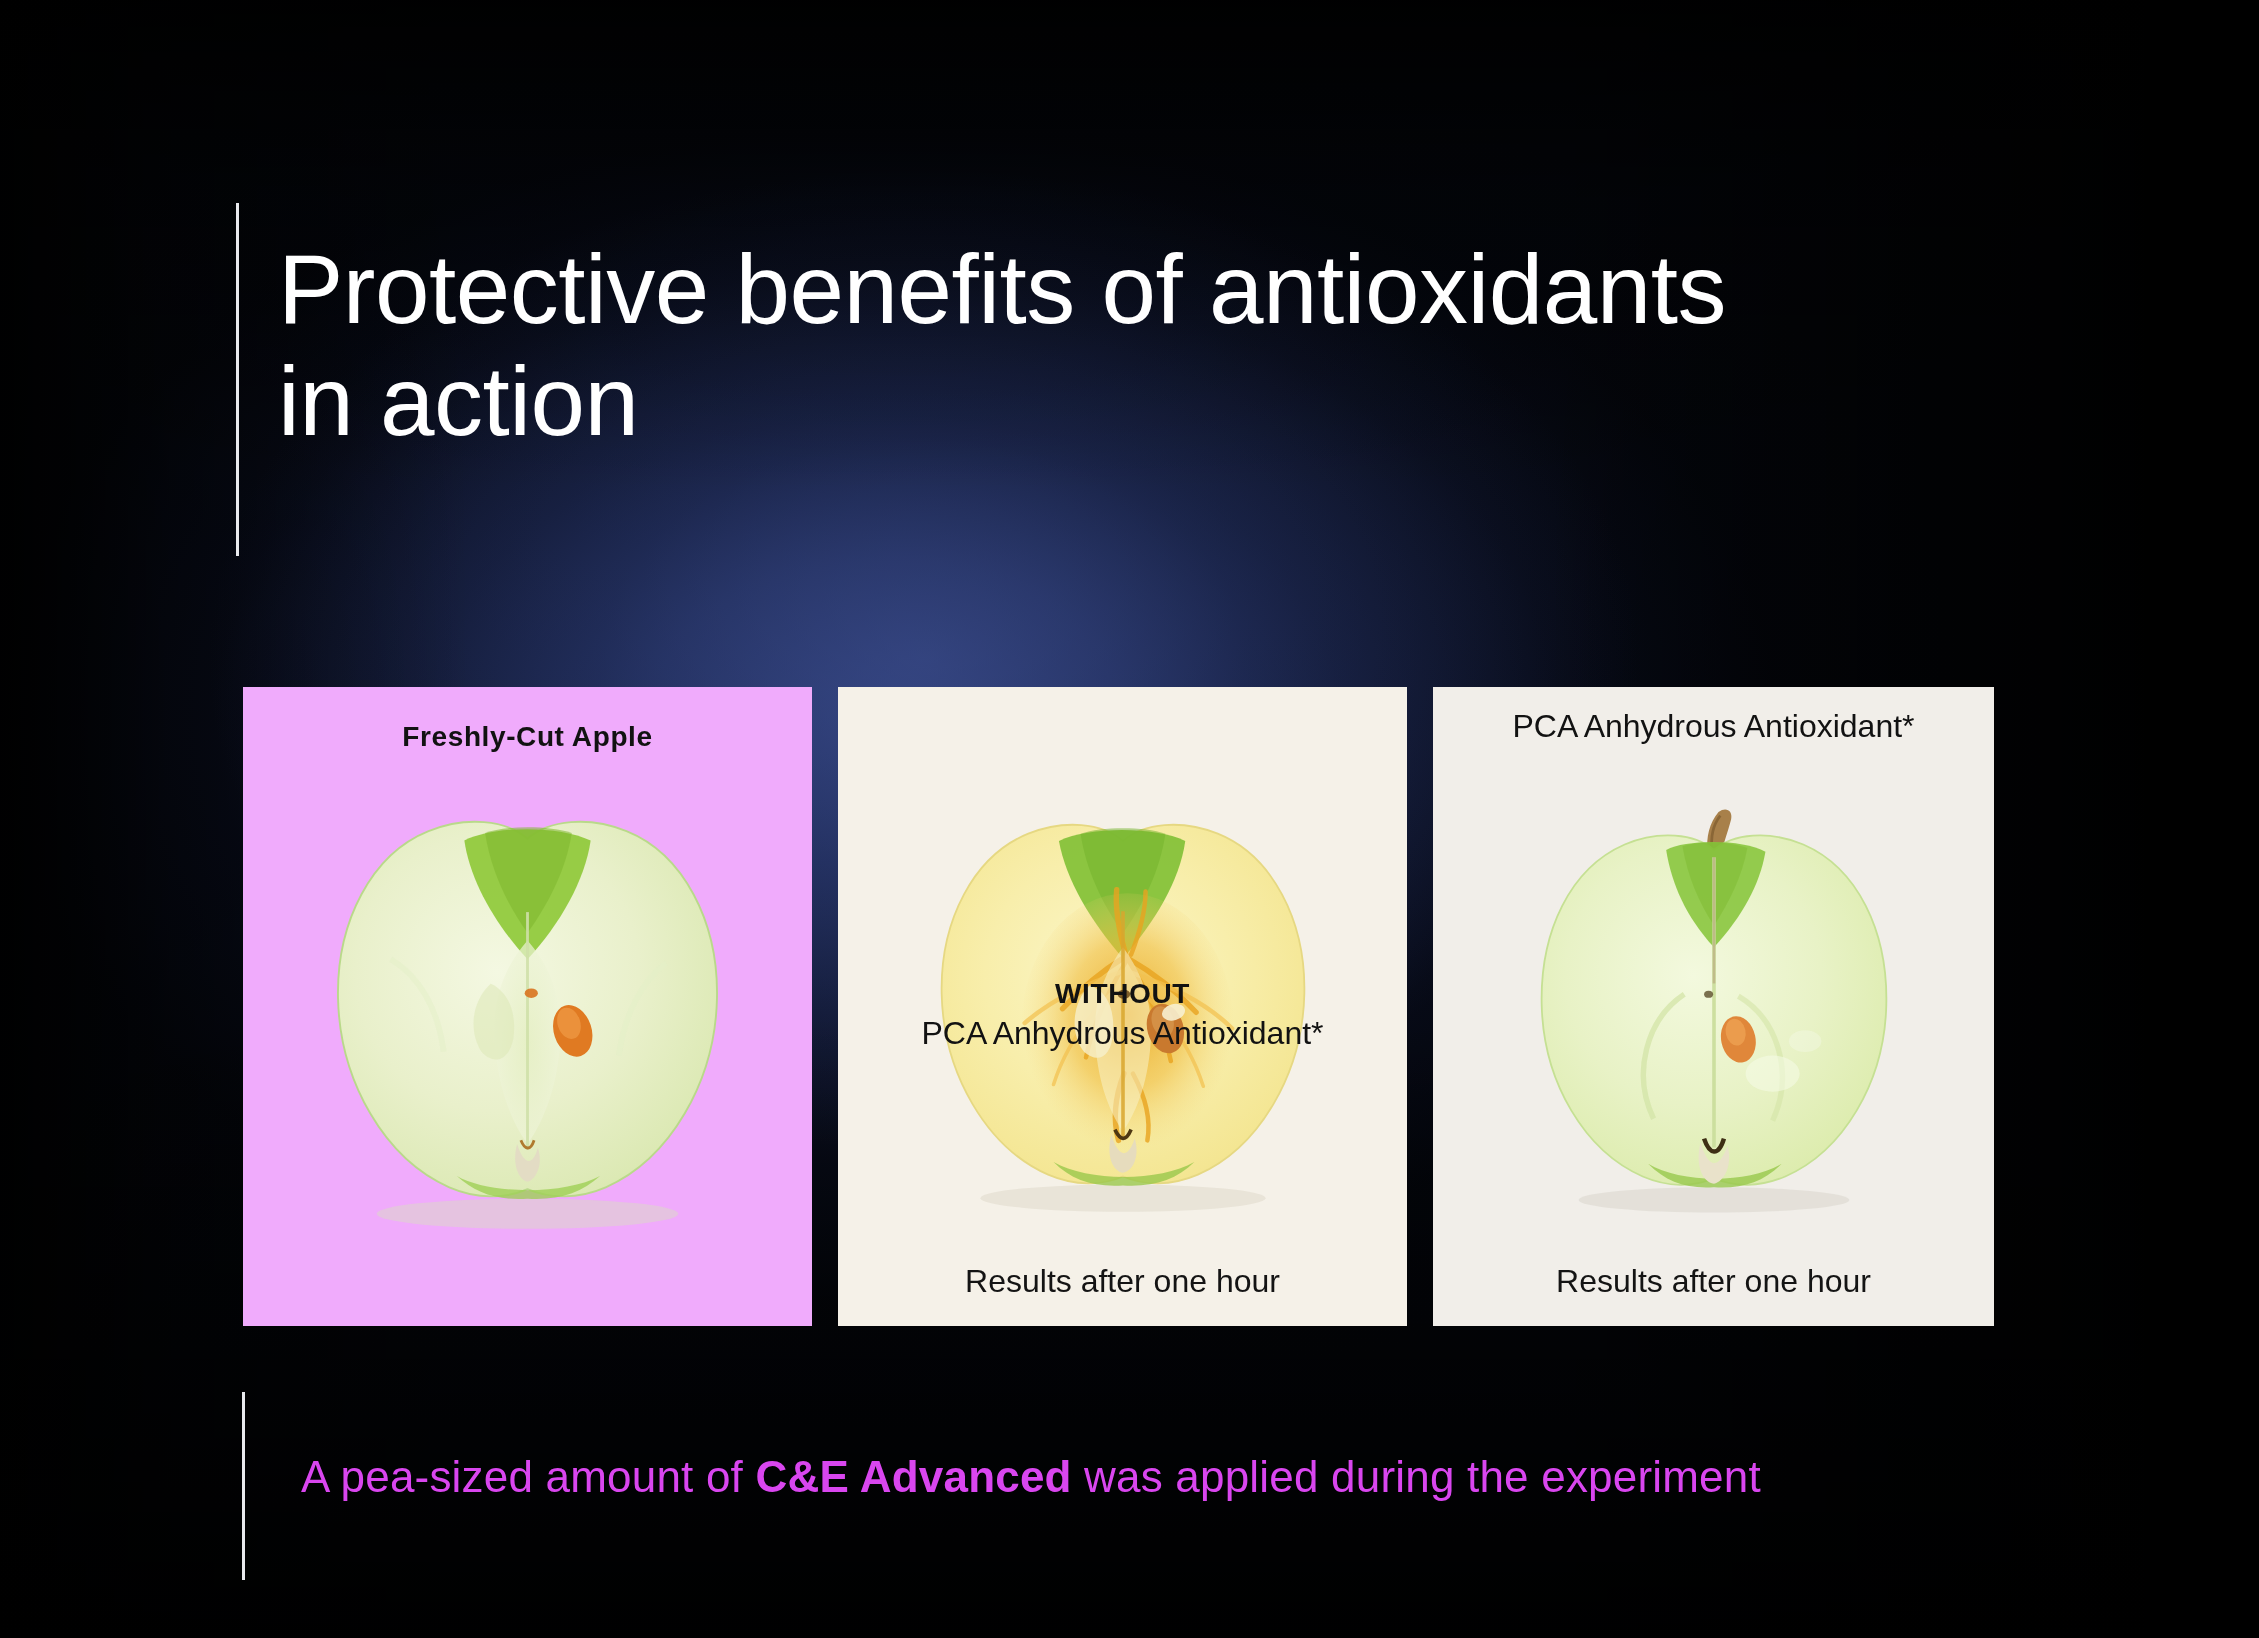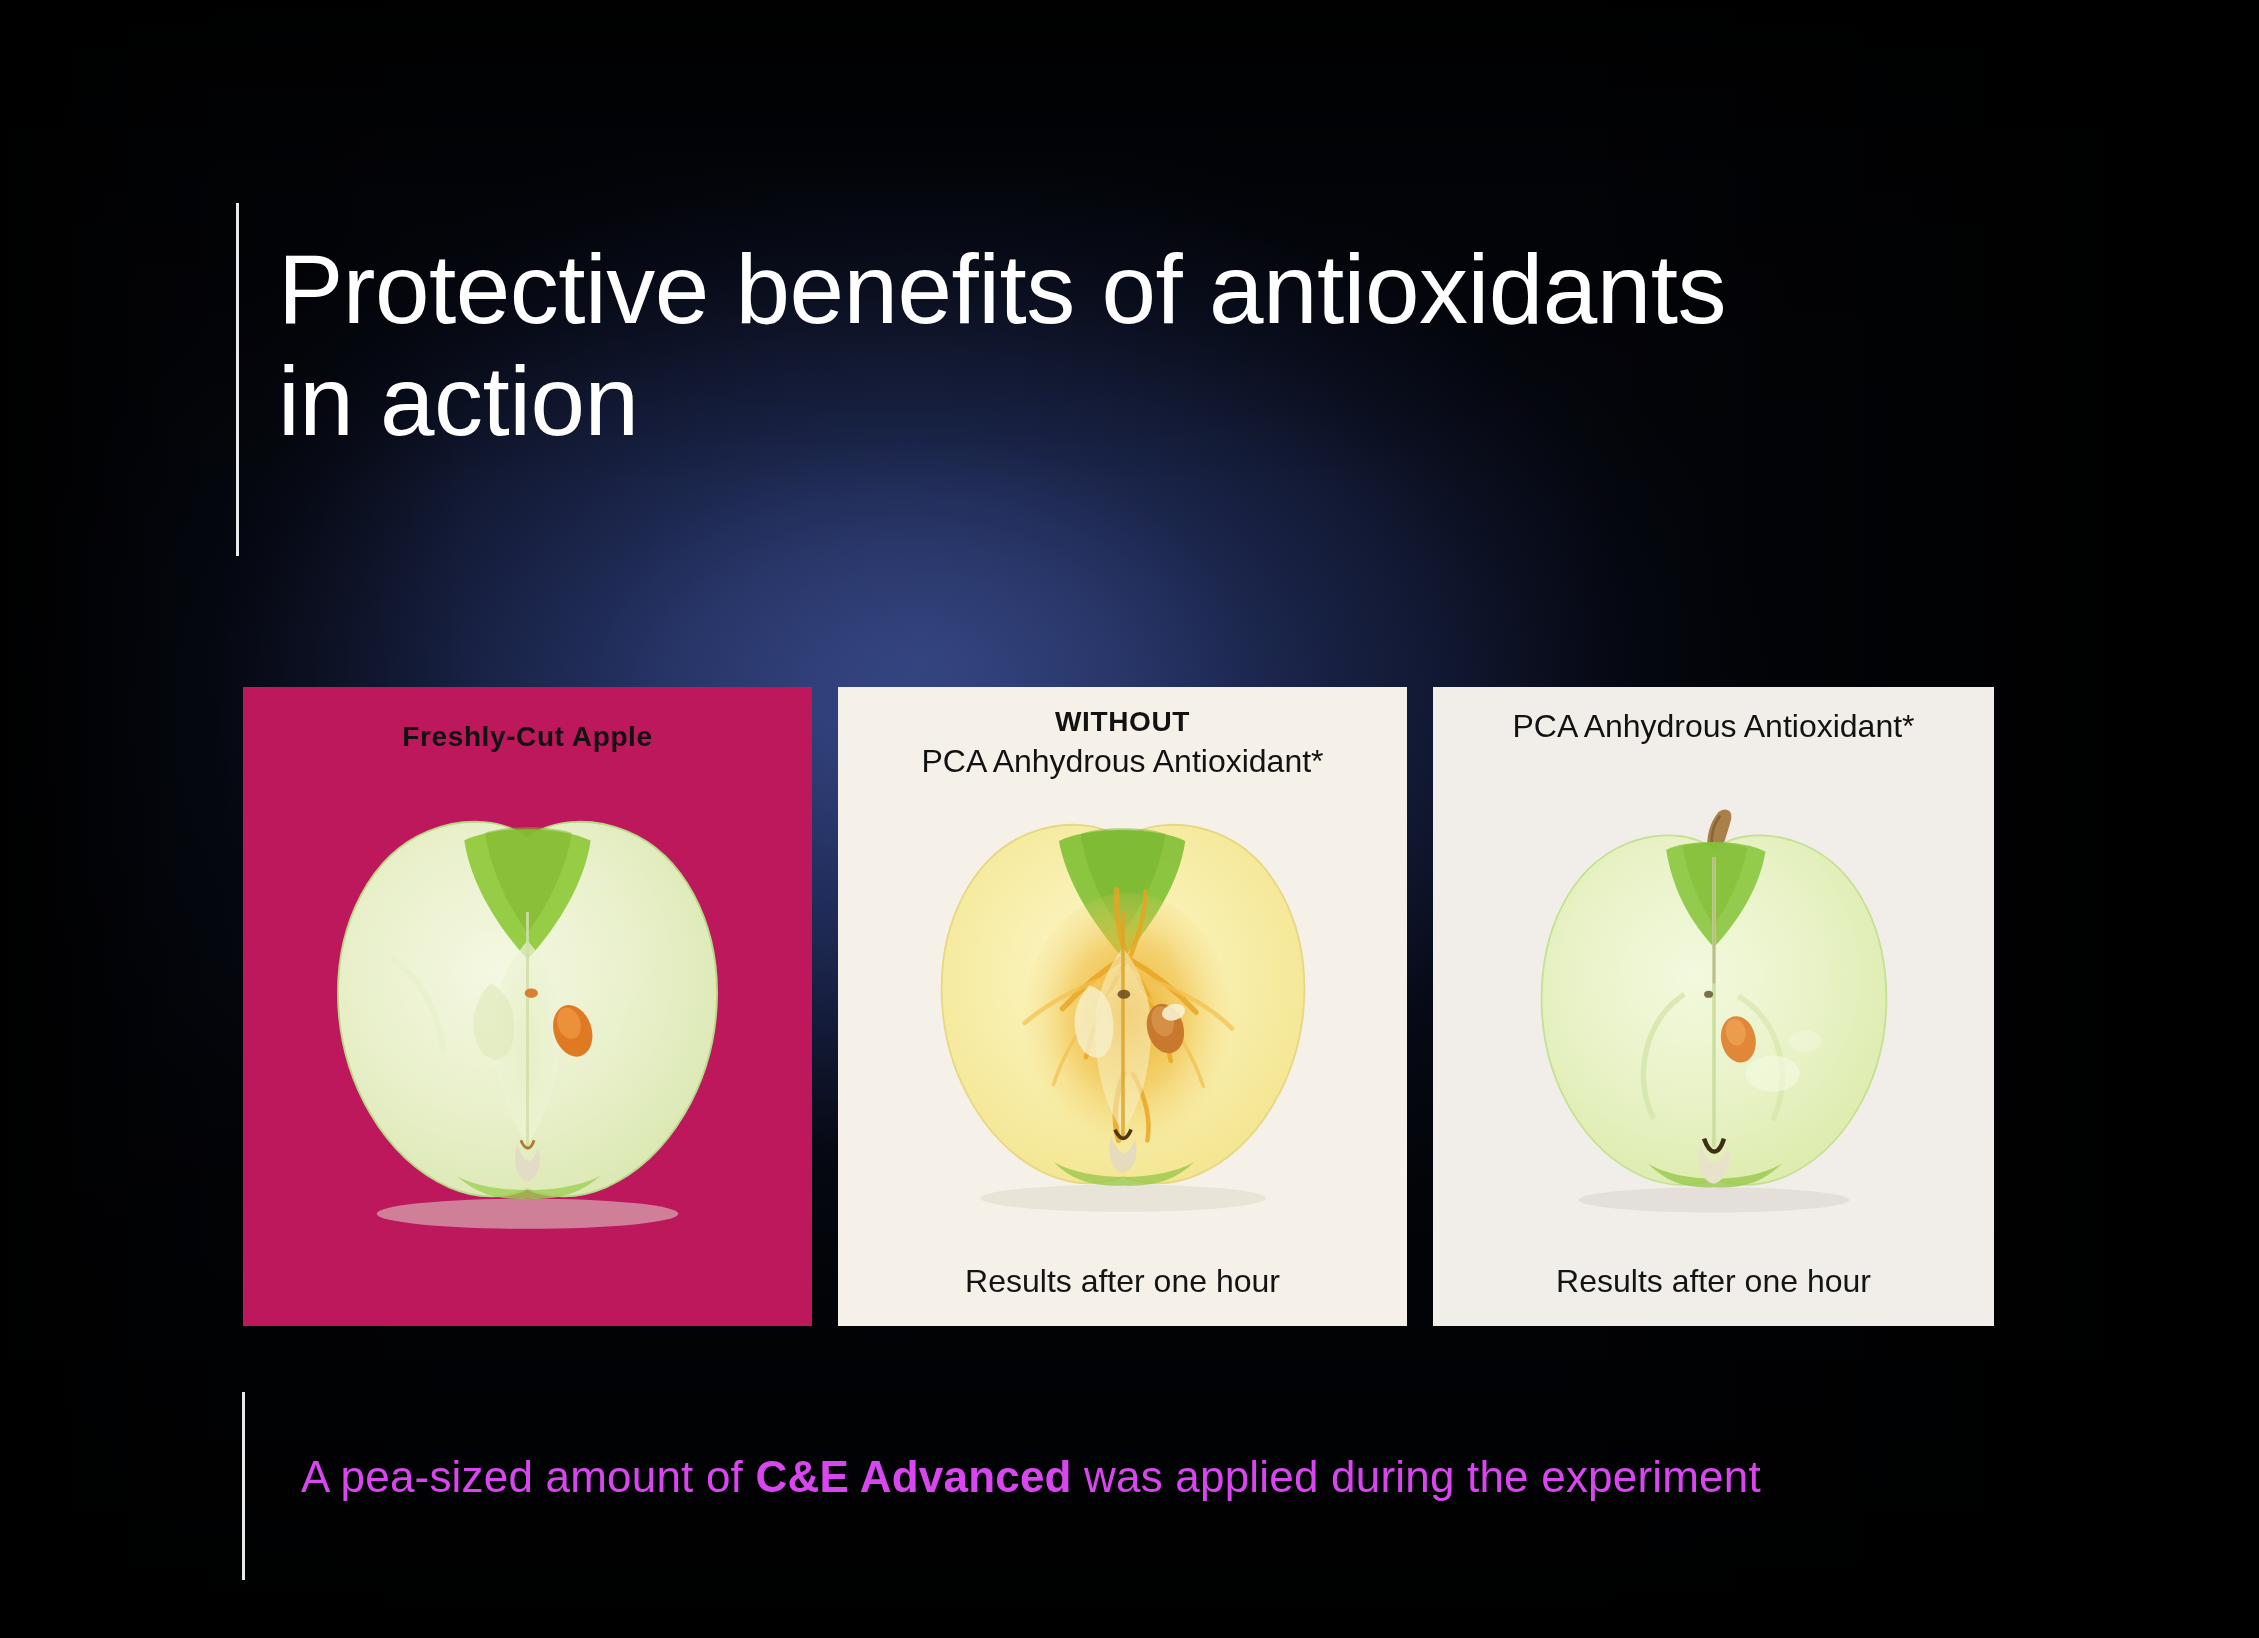--- a/index.html
+++ b/index.html
@@ -82,22 +82,22 @@
   }
   .panel {
     position: relative;
     flex: 1 1 0;
     background: #f3efe6;
     overflow: hidden;
     display: flex;
     flex-direction: column;
     align-items: center;
   }
-  .panel.p1 { flex: 0 0 569px; background: #be185d; }
-  .panel.p2 { flex: 0 0 569px; background: #f5f1e8; }
+  .panel.p1 { flex: 0 0 569px; background: #f0abfc; }
+  .panel.p2 { flex: 0 0 569px; background: #f5f1e8; justify-content: center; }
   .panel.p3 { flex: 0 0 561px; background: #f1eee9; }
 
   .panel-head {
     width: 100%;
     text-align: center;
     color: #121212;
     padding-top: 17px;
     z-index: 3;
     position: relative;
   }

